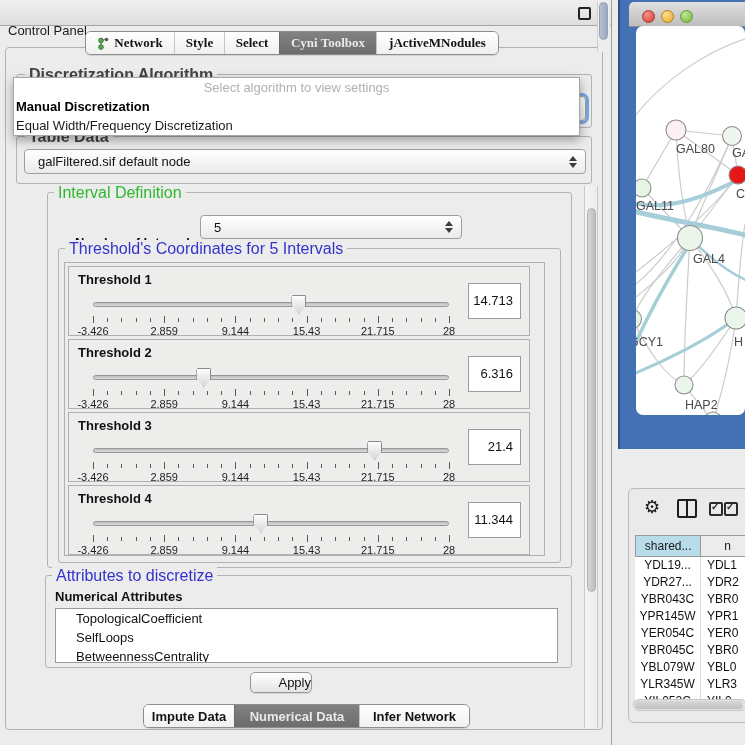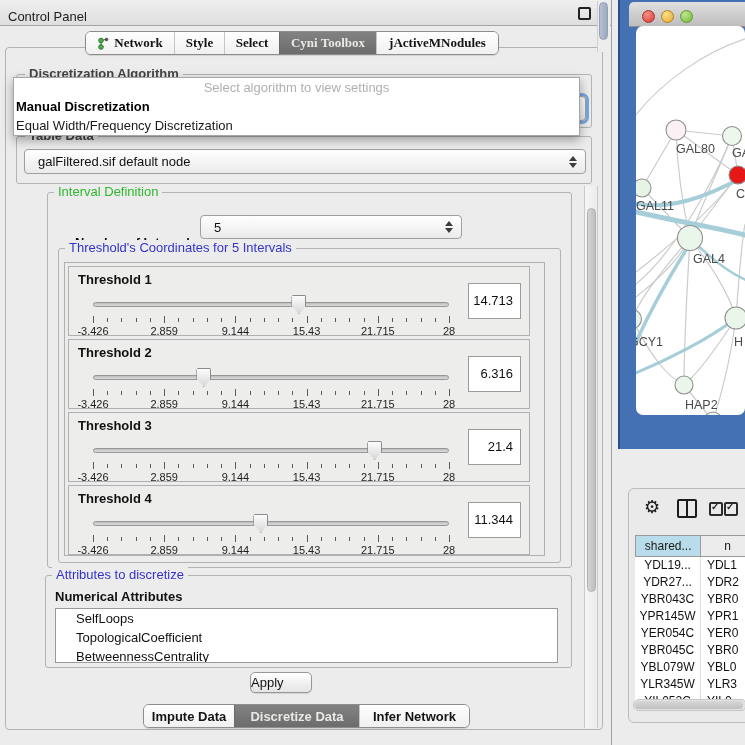--- a/index.html
+++ b/index.html
@@ -2,35 +2,35 @@
 <html><head>
 <meta charset="utf-8">
 <style>
   html,body{margin:0;padding:0;background:#ececec;font-family:"Liberation Sans",sans-serif;}
   #root{position:relative;width:745px;height:745px;overflow:hidden;background:#ececec;font-size:13px;color:#1a1a1a;}
   .abs{position:absolute;}
 
   
   #control-panel{left:0;top:0;width:611px;height:745px;background:#ececec;border-right:1px solid #a0a0a0;}
   #cp-titlebar{left:0;top:0;width:611px;height:25px;background:linear-gradient(#efefef,#dedede);border-bottom:1px solid #a6a6a6;}
-  #cp-title{left:8px;top:4px;line-height:25px;color:#1c1c1c;}
+  #cp-title{left:8px;top:18px;line-height:25px;color:#1c1c1c;}
   #float-icon{right:20px;top:7px;width:9px;height:9px;border:2px solid #222;border-radius:2px;}
   #close-icon{right:4px;top:0;line-height:25px;font-weight:bold;font-size:13px;color:#111;}
 
   .seg-control{display:flex;border:1px solid #8d8d8d;border-radius:6px;overflow:hidden;background:#fff;box-shadow:0 1px 1px rgba(0,0,0,0.12);z-index:6;}
   .seg{display:flex;align-items:center;justify-content:center;gap:5px;border-left:1px solid #c6c6c6;font-weight:600;font-size:13px;color:#141414;background:linear-gradient(#ffffff,#f0f0f0);box-sizing:border-box;}
   .seg:first-child{border-left:none;}
   .seg.selected{background:linear-gradient(#828282,#6c6c6c);color:#e9e9e6;border-left-color:#6a6a6a;}
   #top-tabbar{left:85px;top:31px;height:22px;font-family:Liberation Serif, serif;}
   #bottom-tabbar{left:143px;top:704px;height:22px;}
 
   #content-panel{left:5px;top:47px;width:596px;height:681px;border:1px solid #b2b2b2;border-radius:4px;background:#ececec;}
 
   .groupbox{position:absolute;border:1px solid #b3b3b3;border-radius:3px;}
-  .legend{position:absolute;top:-9px;left:8px;background:#ececec;padding:0 4px;font-size:13px;white-space:nowrap;}
+  .legend{position:absolute;top:-9px;left:8px;background:#ececec;padding:0 4px;font-size:16px;white-space:nowrap;}
   .legend.plain{font-weight:bold;color:#444;}
   .legend.green{color:#2eb82e;}
   .legend.blue{color:#3333cc;}
 
   .combo{position:absolute;border:1px solid #9f9f9f;border-radius:4px;background:linear-gradient(#ffffff,#eaeaea);box-sizing:border-box;}
   .combo .val{position:absolute;left:13px;top:0;line-height:23px;font-size:13px;color:#111;}
   .spinner{position:absolute;right:8px;top:50%;transform:translateY(-50%);display:flex;flex-direction:column;gap:2px;}
   .spinner .up{width:0;height:0;border-left:4px solid transparent;border-right:4px solid transparent;border-bottom:5px solid #3c3c3c;}
   .spinner .down{width:0;height:0;border-left:4px solid transparent;border-right:4px solid transparent;border-top:5px solid #3c3c3c;}
   #algo-combo{box-shadow:0 0 0 3px rgba(106,158,222,0.9);z-index:2;}
@@ -59,21 +59,21 @@
   .sl-scale{position:absolute;left:0;top:30px;width:100%;height:12px;}
   .sl-scale span{position:absolute;transform:translateX(-50%);font-size:11px;font-weight:normal;color:#1d1d1d;white-space:nowrap;}
   .value-box{position:absolute;left:399px;top:16px;width:53px;height:36px;background:#fff;border:1px solid #9c9c9c;box-sizing:border-box;text-align:right;line-height:34px;padding-right:7px;font-size:13px;color:#111;}
 
   
   #attr-list{position:absolute;left:55px;top:608px;width:503px;height:55px;background:#fff;border:1px solid #9a9a9a;overflow:hidden;box-sizing:border-box;}
   .attr-item{padding-left:20px;line-height:19px;font-size:13px;color:#111;white-space:nowrap;}
   #attr-scrollbar{position:absolute;right:1px;top:1px;width:12px;height:51px;background:#ededed;border-left:1px solid #cfcfcf;}
   #attr-scroll-thumb{position:absolute;left:1px;top:1px;width:9px;height:38px;border-radius:5px;background:linear-gradient(90deg,#b6c0d2,#9daabf);border:1px solid #93a0b5;box-sizing:border-box;}
 
-  #apply-btn{left:250px;top:672px;width:62px;height:21px;border:1px solid #979797;border-radius:5px;background:linear-gradient(#ffffff,#e4e4e4);text-align:left;line-height:19px;font-size:13px;color:#111;box-sizing:border-box;box-shadow:0 1px 1px rgba(0,0,0,0.1);}
+  #apply-btn{left:250px;top:672px;width:62px;height:21px;border:1px solid #979797;border-radius:5px;background:linear-gradient(#ffffff,#e4e4e4);text-align:right;line-height:19px;font-size:13px;color:#111;box-sizing:border-box;box-shadow:0 1px 1px rgba(0,0,0,0.1);}
 
   
   #net-frame{left:618px;top:0;width:127px;height:449px;background:#4471b4;border-left:2px solid #2d4f85;box-sizing:border-box;}
   #net-titlebar{left:629px;top:2px;width:116px;height:24px;background:linear-gradient(#e0e0e0,#bdbdbd);border-bottom:1px solid #8f8f8f;border-top-left-radius:5px;}
   .light{position:absolute;top:8px;width:13px;height:13px;border-radius:50%;box-sizing:border-box;}
   #light-red{left:13px;background:radial-gradient(circle at 35% 30%,#f5918a,#d93a30);border:1px solid #a8352c;}
   #light-yellow{left:32px;background:radial-gradient(circle at 35% 30%,#fadf8e,#e8a928);border:1px solid #b5831c;}
   #light-green{left:51px;background:radial-gradient(circle at 35% 30%,#c0e694,#74b836);border:1px solid #61992b;}
   #net-canvas{left:636px;top:26px;width:109px;height:389px;background:#fff;overflow:hidden;border-radius:7px;}
   #net-canvas svg text{font-family:"Liberation Sans",sans-serif;font-size:12.5px;fill:#4a4a4a;}
@@ -369,38 +369,38 @@
           <div class="value-box">11.344</div>
         </div>
       </div>
 
     <div class="groupbox" style="left:45px;top:575px;width:525px;height:91px;">
       <span class="legend blue" style="left:6px;">Attributes to discretize</span>
     </div>
     <span class="abs boldlbl" style="left:55px;top:589px;">Numerical Attributes</span>
     <div id="attr-list">
 
+        <div class="attr-item bold">TopologicalCoefficient</div>
+
         <div class="attr-item bold">SelfLoops</div>
-
-        <div class="attr-item bold">TopologicalCoefficient</div>
 
         <div class="attr-item bold">BetweennessCentrality</div>
       </div>
     <div id="attr-scrollbar">
       <div id="attr-scroll-thumb"></div>
     </div>
 
     <div id="apply-btn" class="abs">Apply</div>
 
     <div id="bottom-tabbar" class="seg-control abs">
       <div class="seg" style="width:90px;">
         <span>Impute Data</span>
       </div>
       <div class="seg selected" style="width:125px;">
-        <span>Discretize Data</span>
+        <span>Numerical Data</span>
       </div>
       <div class="seg" style="width:110px;">
         <span>Infer Network</span>
       </div>
     </div>
   </div>
 
   <div id="net-frame" class="abs"></div>
   <div id="net-titlebar" class="abs">
     <div id="light-red" class="light"></div>

